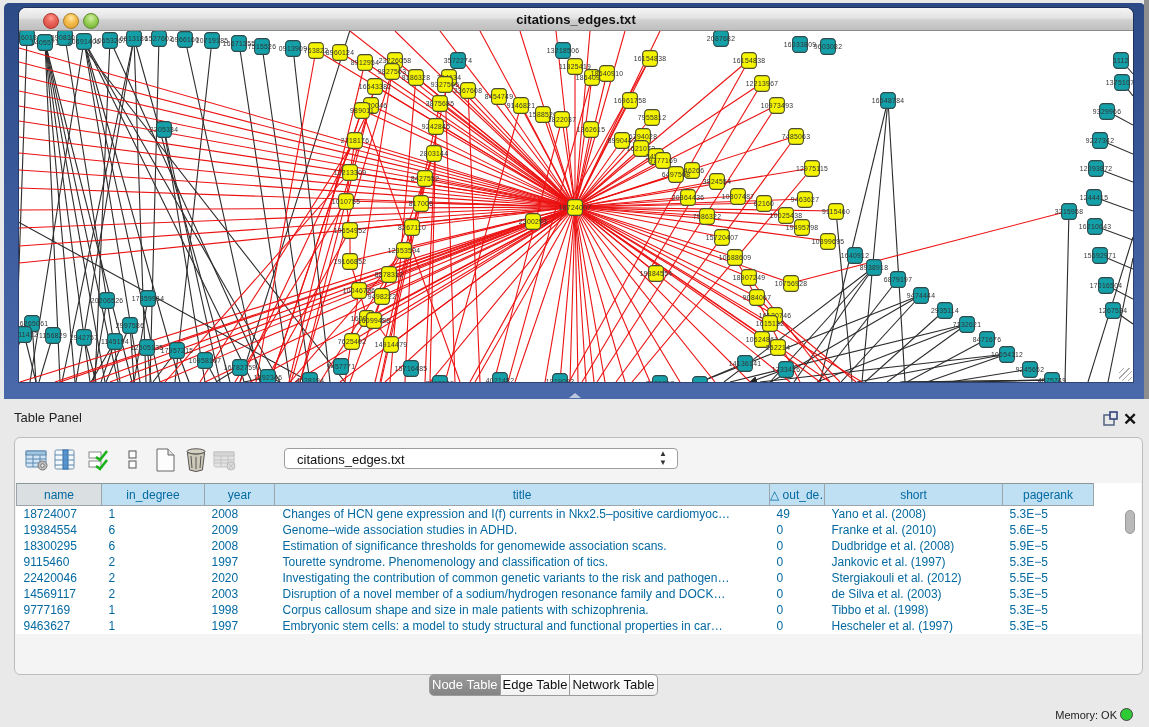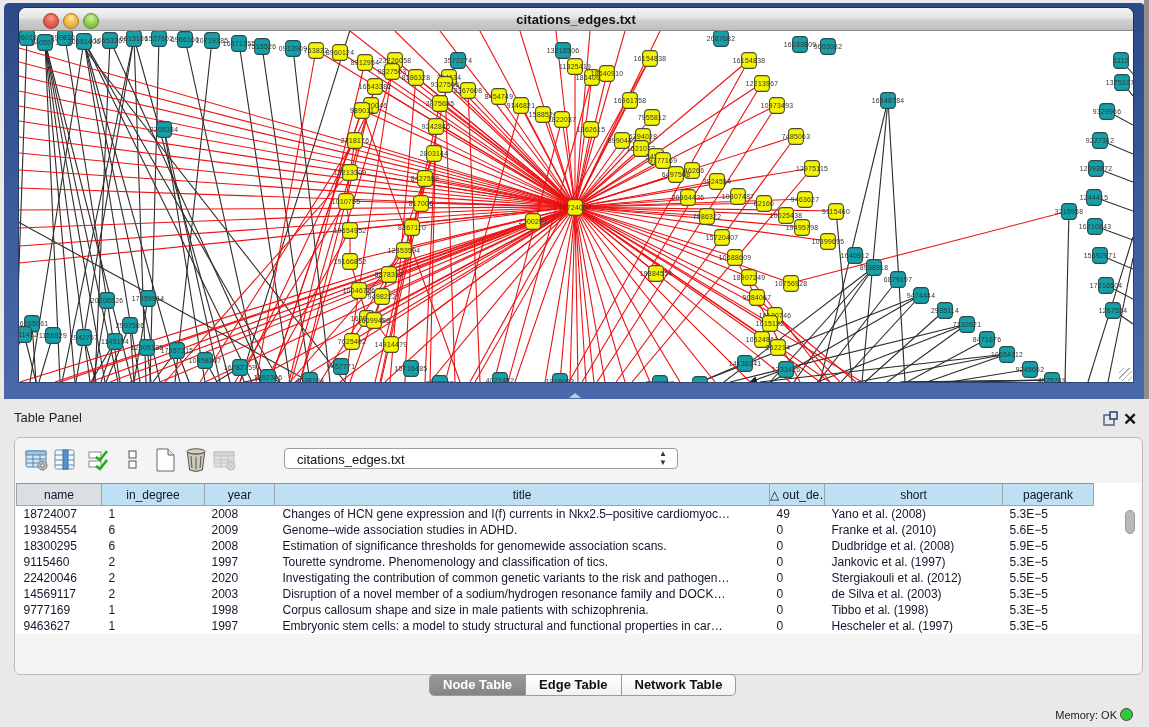--- a/index.html
+++ b/index.html
@@ -28,31 +28,31 @@
 #fico{position:absolute;left:1103px;top:12px;width:15px;height:15px;}
 #xico{position:absolute;left:1123px;top:10px;font-size:17px;font-weight:bold;color:#111;}
 #inner{position:absolute;left:14px;top:38px;width:1127px;height:236px;background:#f4f4f4;
  border:1px solid #bcbcbc;border-radius:6px;}
 #toolbar{position:absolute;left:8px;top:8px;height:30px;width:1100px;}
 .tbi{position:absolute;top:2px;}
 #combo{position:absolute;left:261px;top:2px;width:394px;height:21px;background:#fff;
  border:1px solid #9e9e9e;border-radius:4px;font-size:13px;color:#111;line-height:21px;padding-left:12px;box-sizing:border-box;}
 #combo .arr{position:absolute;right:10px;top:0px;font-size:8px;color:#333;line-height:9px;text-align:center;}
 #tbl{position:absolute;left:1px;top:45px;width:1124px;border-collapse:collapse;table-layout:fixed;
- font-size:12px;color:#0f172a;background:#fff;}
+ font-size:12px;color:#0369a1;background:#fff;}
 #tbl th{height:21px;font-weight:normal;border:1px solid #9aa4aa;border-top:1px solid #8a9499;
  background:#bfe0f2;font-size:12px;padding:0;overflow:hidden;white-space:nowrap;}
 #tbl th.g{background:#dadfe2;}
 #tbl th.e{background:#fff;border:none;}
 #tbl td{height:16px;line-height:16px;padding:0 0 0 7px;overflow:hidden;white-space:nowrap;border:none;font-size:12px;}
 #tbl td.c3{padding-left:8px;}
 #sbar{position:absolute;left:1110px;top:72px;width:8px;height:22px;background:#b9b9b9;border:1px solid #999;border-radius:5px;}
 #tabs{position:absolute;left:429px;top:275px;height:20px;display:flex;font-size:13px;}
-.tab{height:20px;line-height:20px;padding:0 13px;background:linear-gradient(180deg,#ffffff,#f2f2f2);
- border:1px solid #9b9b9b;border-left:none;color:#111;font-weight:bold;}
+.tab{height:20px;line-height:20px;padding:0 2px;background:linear-gradient(180deg,#ffffff,#f2f2f2);
+ border:1px solid #9b9b9b;border-left:none;color:#111;}
 .tab.first{border-left:1px solid #9b9b9b;border-radius:5px 0 0 5px;}
 .tab.last{border-radius:0 5px 5px 0;}
 .tab.sel{background:linear-gradient(180deg,#9a9a9a,#848484);color:#fff;}
 #mem{position:absolute;right:32px;top:310px;font-size:11px;color:#222;}
 #dot{position:absolute;right:16px;top:309px;width:11px;height:11px;border-radius:50%;
  background:#2ecb35;border:1.5px solid #444;}
 </style></head>
 <body>
 <div id="app">
  <div id="frame"></div>

